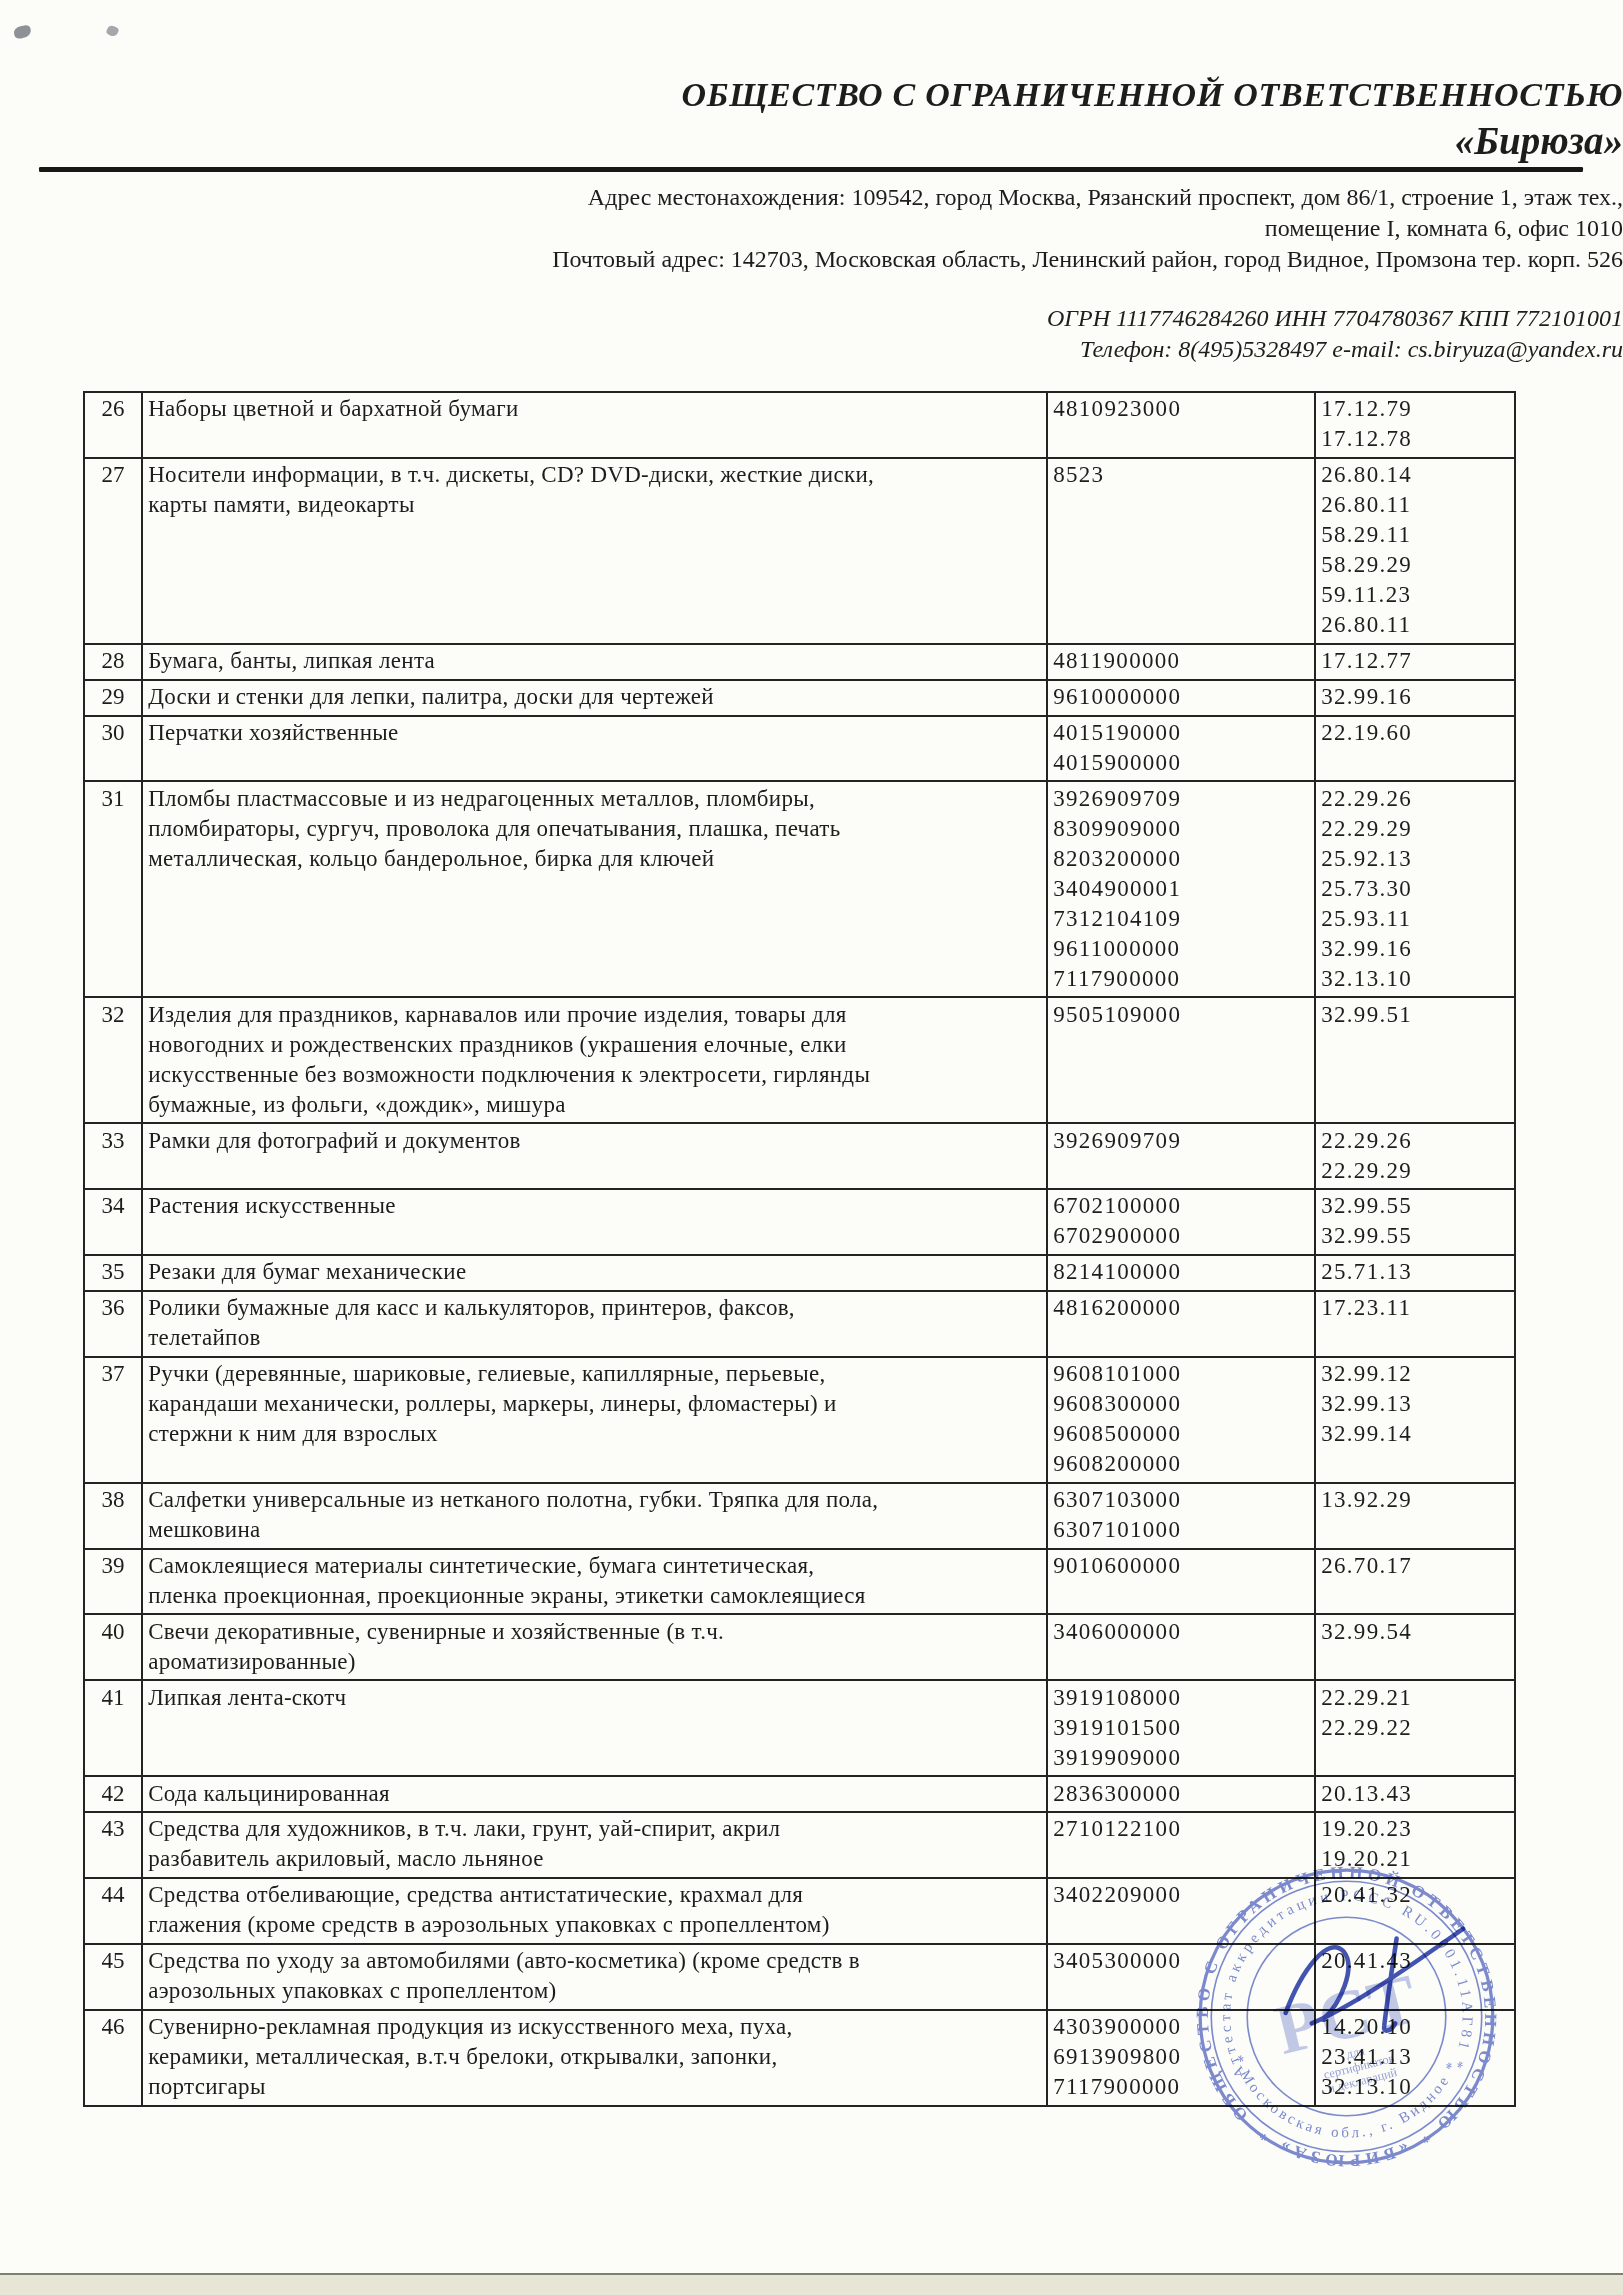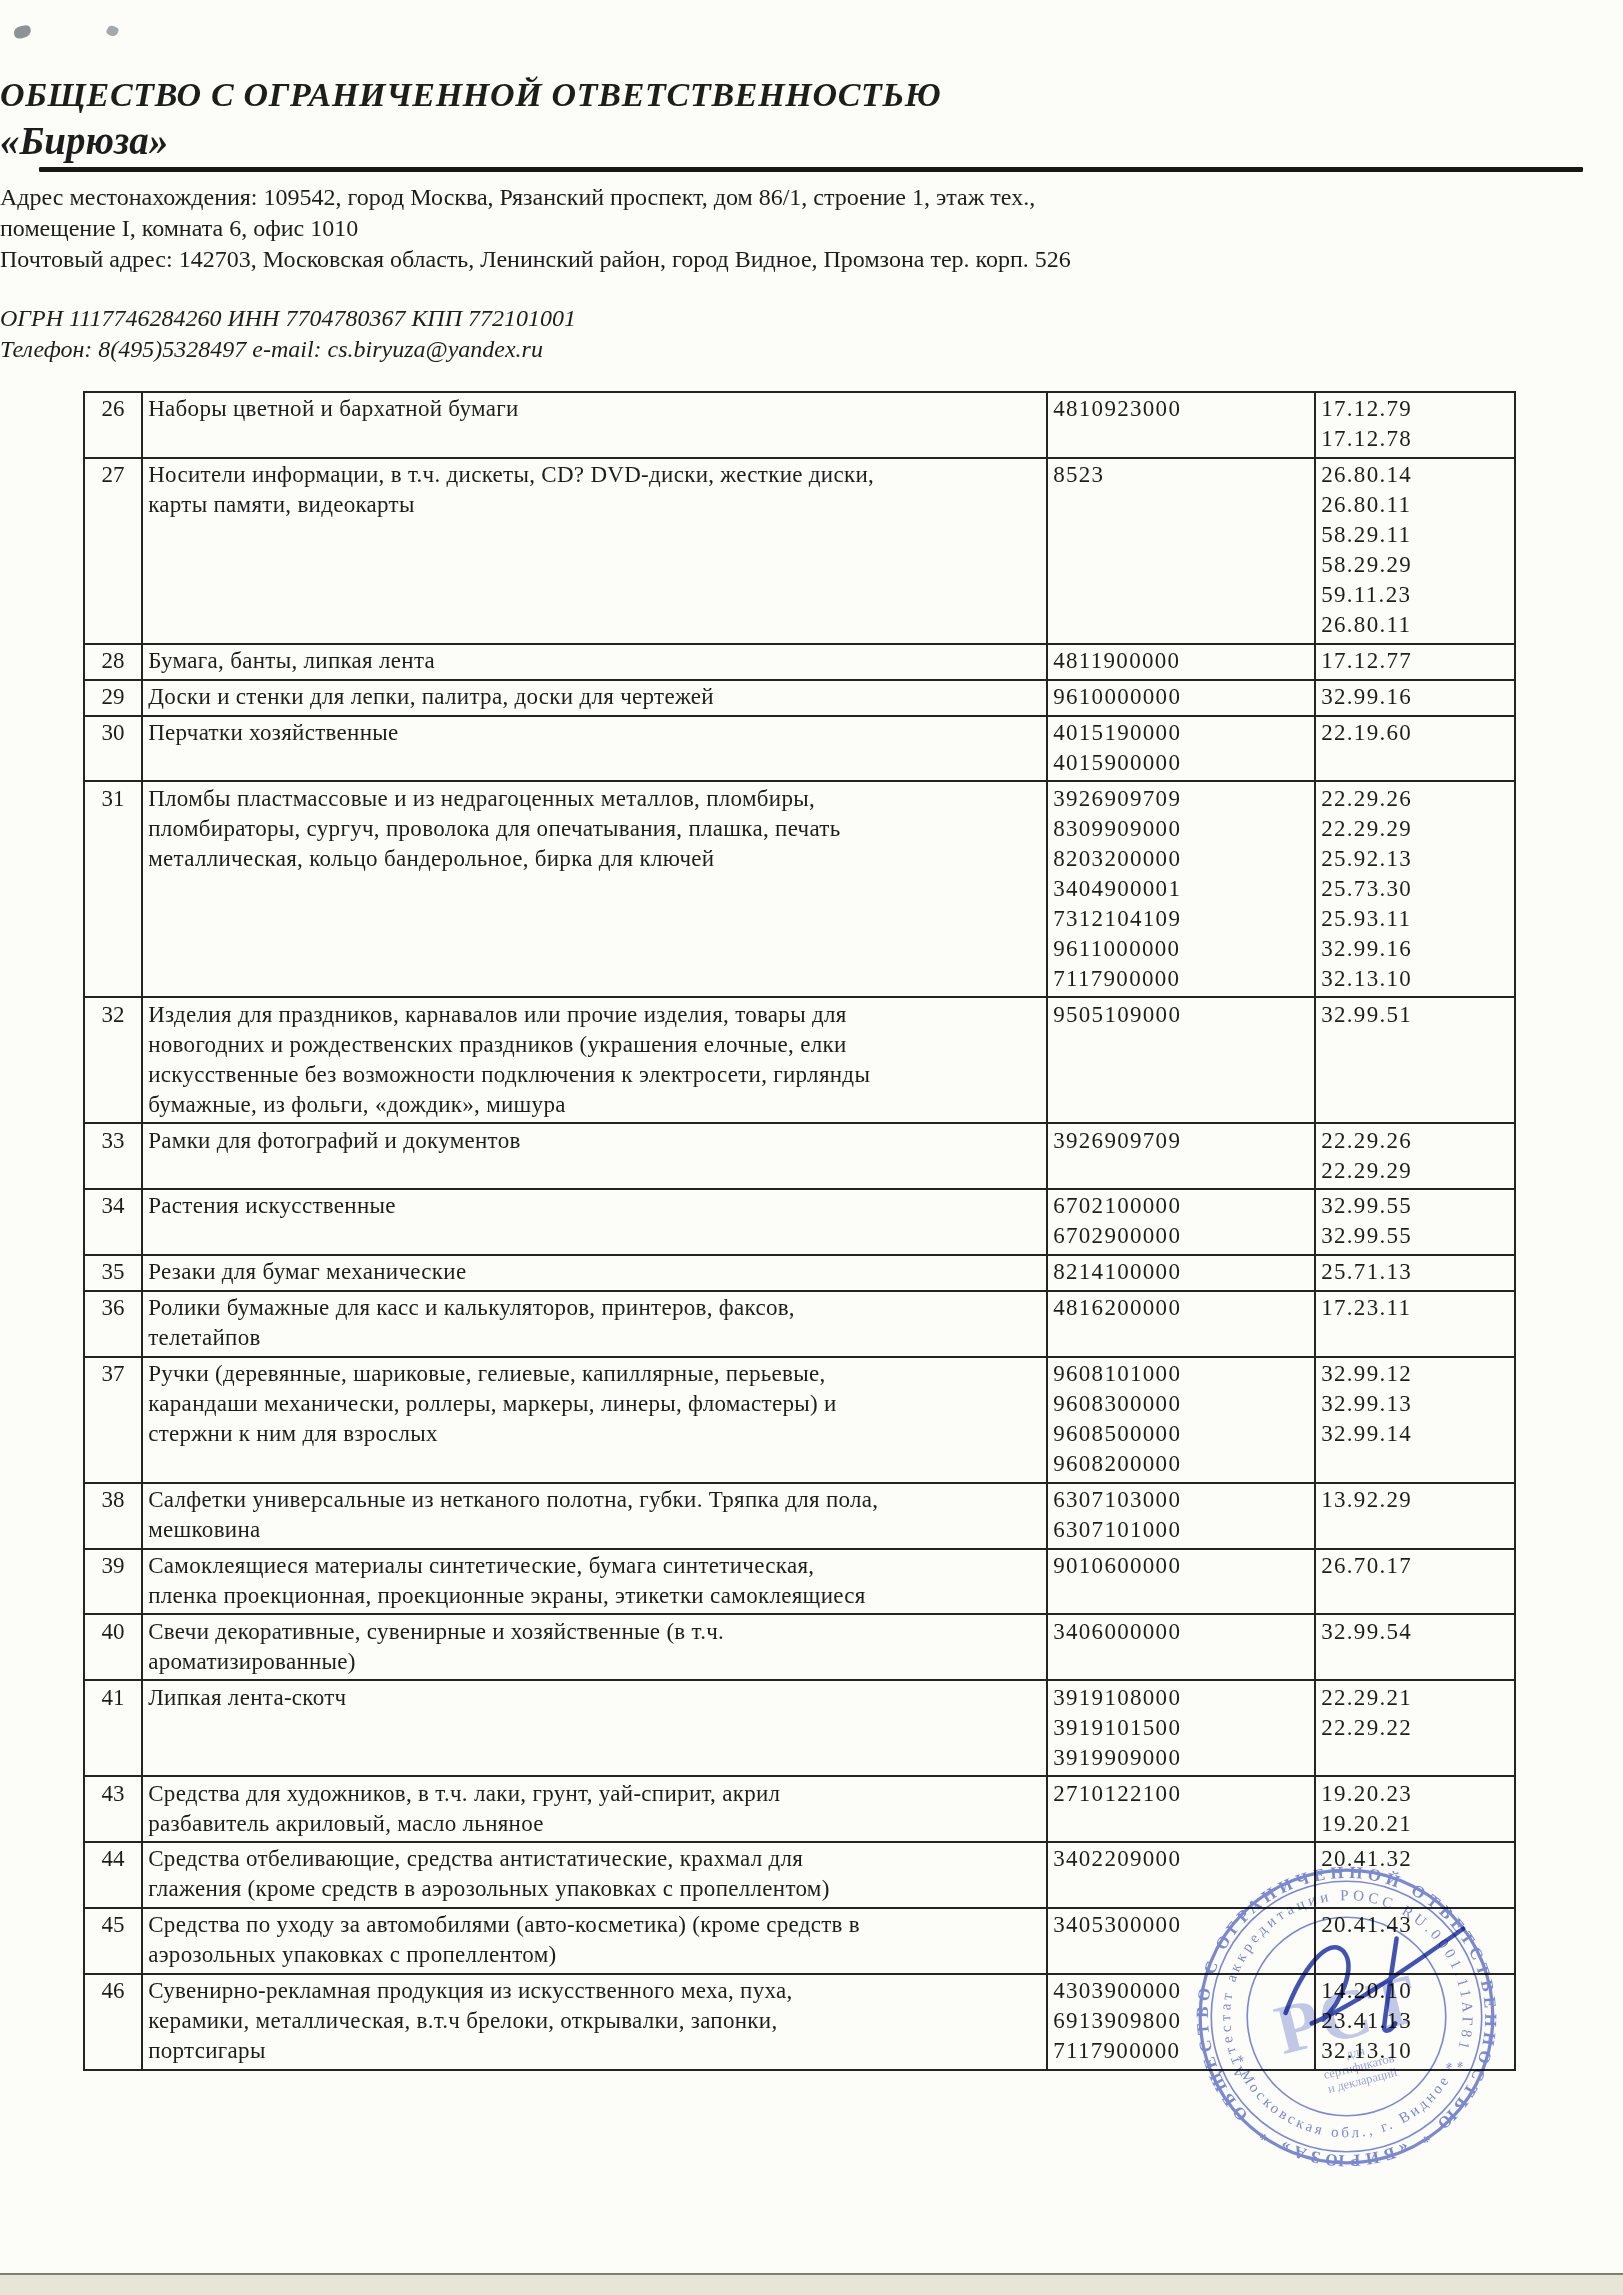--- a/index.html
+++ b/index.html
@@ -11,21 +11,21 @@
     background: #fcfcf9;
     font-family: "Liberation Serif", "DejaVu Serif", serif;
     color: #1d1d1b;
     overflow: hidden;
   }
   
   .header {
     box-sizing: border-box;
     height: 391px;
     padding-top: 76px;
-    text-align: left;
+    text-align: right;
   }
   .org-type {
     font-size: 34px;
     font-weight: bold;
     font-style: italic;
     letter-spacing: 0.7px;
     line-height: 38px;
   }
   .org-name {
     font-size: 39px;
@@ -273,20 +273,26 @@
     <tr>
       <td class="c-num">41</td>
       <td class="c-desc">Липкая лента-скотч</td>
       <td class="c-code">3919108000
 3919101500
 3919909000</td>
       <td class="c-okpd">22.29.21
 22.29.22</td>
     </tr>
 
+    <tr>
+      <td class="c-num">42</td>
+      <td class="c-desc">Сода кальцинированная</td>
+      <td class="c-code">2836300000</td>
+      <td class="c-okpd">20.13.43</td>
+    </tr>
 
     <tr>
       <td class="c-num">43</td>
       <td class="c-desc">Средства для художников, в т.ч. лаки, грунт, уай-спирит, акрил
 разбавитель акриловый, масло льняное</td>
       <td class="c-code">2710122100</td>
       <td class="c-okpd">19.20.23
 19.20.21</td>
     </tr>
 

